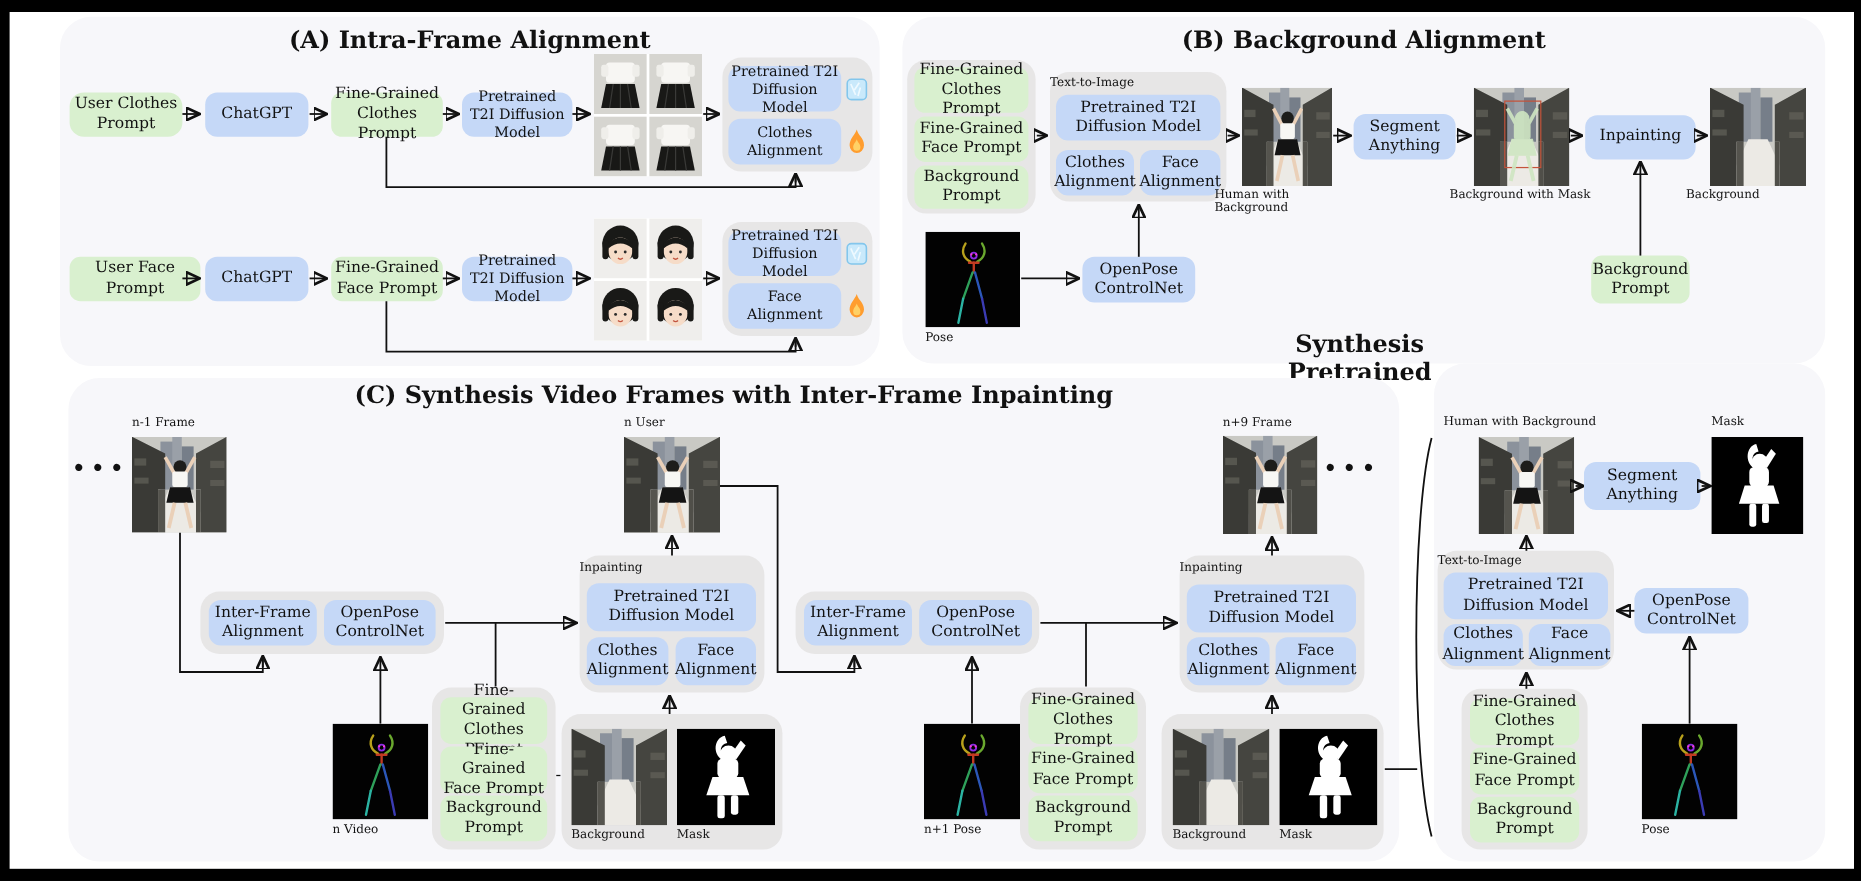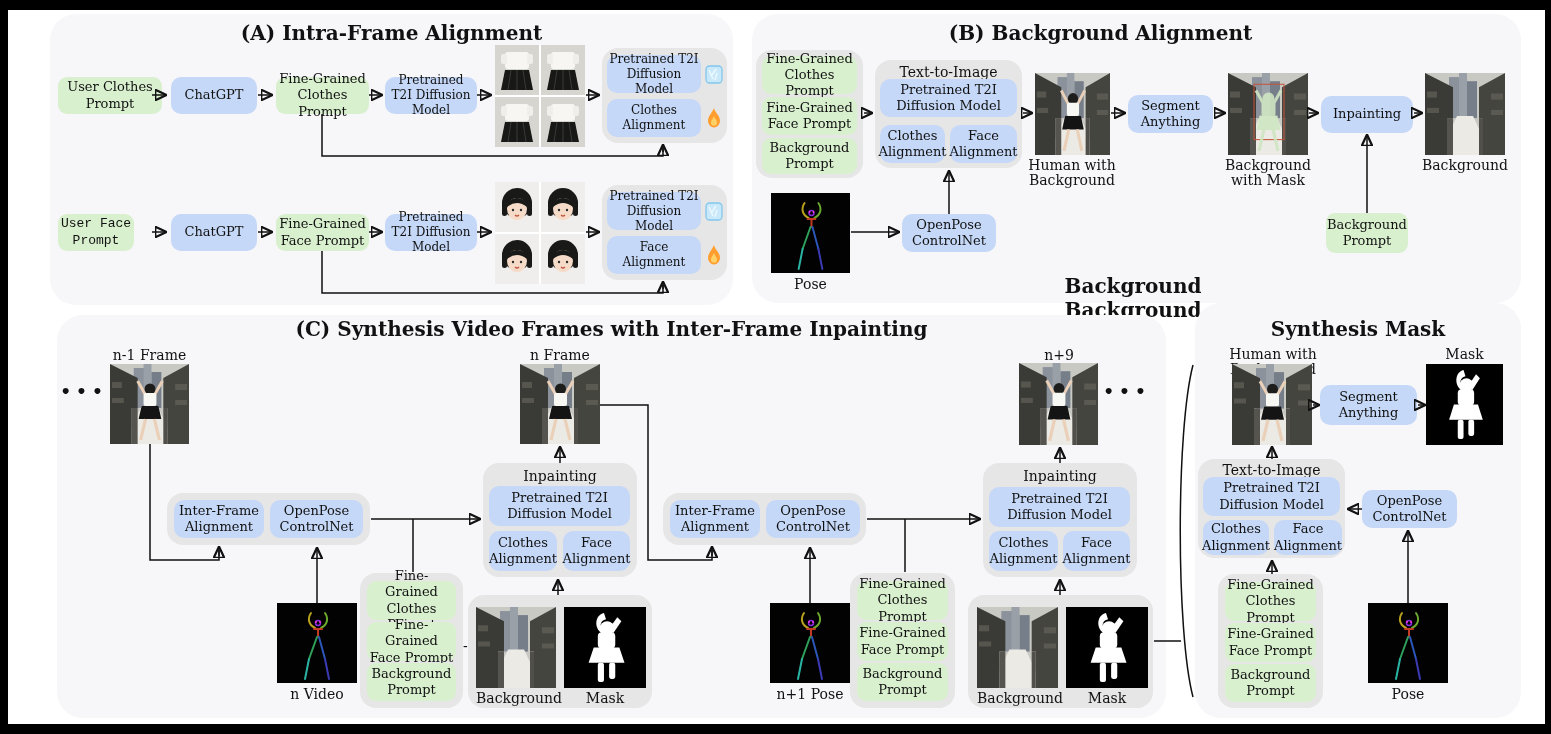--- a/index.html
+++ b/index.html
@@ -8,21 +8,21 @@
   .sheet{position:absolute;left:8px;top:10px;width:1537px;height:714px;background:#ffffff;}
   .panel{position:absolute;background:#f7f7fa;border-radius:26px;}
   .container{position:absolute;background:#e7e6e6;border-radius:16px;}
   .box{position:absolute;display:flex;align-items:center;justify-content:center;text-align:center;
        font-size:13px;line-height:1.25;border-radius:10px;padding:1px 2px;box-sizing:border-box;}
   .green{background:#d9f0cf;border-radius:9px;}
   .blue{background:#c5d8f7;}
   .fs12{font-size:12px;}
   .title{position:absolute;font-weight:bold;font-size:20px;text-align:center;}
   .subtitle{position:absolute;font-weight:bold;font-size:20px;text-align:center;}
-  .lbl{position:absolute;font-size:14px;line-height:1.05;text-align:center;}
+  .lbl{position:absolute;font-size:10px;line-height:1.05;text-align:left;}
   .img{position:absolute;overflow:hidden;}
   .img svg{display:block;width:100%;height:100%;}
   .grid2{position:absolute;display:grid;grid-template-columns:1fr 1fr;grid-template-rows:1fr 1fr;
          gap:2px;background:#fff;}
   .grid2 svg{display:block;width:100%;height:100%;}
   .dots{position:absolute;font-size:17px;letter-spacing:5px;font-weight:bold;text-align:center;}
   .icon{position:absolute;}
   .dash{position:absolute;font-size:14px;}
   .overlay{position:absolute;left:0;top:0;width:1551px;height:734px;pointer-events:none;}
   .overlay line,.overlay polyline,.overlay path{stroke:#111;stroke-width:1.5;fill:none;}
@@ -127,21 +127,21 @@
 </symbol>
 </defs>
 </svg>
 
 <div class="stage">
   <div class="sheet"></div>
 
   <div class="panel" style="left:50px;top:14px;width:683px;height:291px;"></div>
   <div class="title" style="left:50px;top:21px;width:683px;">(A) Intra-Frame Alignment</div>
 
-  <div class="box green" style="left:58px;top:77px;width:104px;height:37px;">User Clothes Prompt</div>
+  <div class="box green" style="left:58px;top:77px;width:94px;height:37px;border-radius:12px;">User Clothes Prompt</div>
   <div class="box blue" style="left:171px;top:77px;width:86px;height:37px;">ChatGPT</div>
   <div class="box green" style="left:276px;top:77px;width:93px;height:37px;">Fine-Grained Clothes Prompt</div>
   <div class="box blue fs12" style="left:385px;top:77px;width:92px;height:37px;">Pretrained T2I Diffusion Model</div>
   <div class="grid2" style="left:495px;top:45px;width:90px;height:102px;">
     <svg viewBox="0 0 44 50">
         <use href="#sym-outfit"></use>
       </svg>
     <svg viewBox="0 0 44 50">
         <use href="#sym-outfit"></use>
       </svg>
@@ -155,21 +155,21 @@
   <div class="container" style="left:602px;top:48px;width:125px;height:95px;"></div>
   <div class="box blue fs12" style="left:607px;top:55px;width:94px;height:38px;">Pretrained T2I Diffusion Model</div>
   <div class="icon" style="left:704px;top:63px;width:20px;height:22px;"><svg viewBox="0 0 20 22" width="20" height="22">
         <use href="#sym-ice"></use>
       </svg></div>
   <div class="box blue fs12" style="left:607px;top:99px;width:94px;height:38px;">Clothes Alignment</div>
   <div class="icon" style="left:706px;top:107px;width:16px;height:22px;"><svg viewBox="0 0 16 22" width="16" height="22">
         <use href="#sym-flame"></use>
       </svg></div>
 
-  <div class="box green" style="left:58px;top:214px;width:76px;height:37px;font-family:Liberation Mono, monospace;">User Face Prompt</div>
+  <div class="box green" style="left:58px;top:214px;width:109px;height:37px;">User Face Prompt</div>
   <div class="box blue" style="left:171px;top:214px;width:86px;height:37px;">ChatGPT</div>
   <div class="box green" style="left:276px;top:214px;width:93px;height:37px;">Fine-Grained Face Prompt</div>
   <div class="box blue fs12" style="left:385px;top:214px;width:92px;height:37px;">Pretrained T2I Diffusion Model</div>
   <div class="grid2" style="left:495px;top:182px;width:90px;height:102px;">
     <svg viewBox="0 0 44 50">
         <use href="#sym-face"></use>
       </svg>
     <svg viewBox="0 0 44 50">
         <use href="#sym-face"></use>
       </svg>
@@ -184,21 +184,21 @@
   <div class="box blue fs12" style="left:607px;top:192px;width:94px;height:38px;">Pretrained T2I Diffusion Model</div>
   <div class="icon" style="left:704px;top:200px;width:20px;height:22px;"><svg viewBox="0 0 20 22" width="20" height="22">
         <use href="#sym-ice"></use>
       </svg></div>
   <div class="box blue fs12" style="left:607px;top:236px;width:94px;height:38px;">Face Alignment</div>
   <div class="icon" style="left:706px;top:244px;width:16px;height:22px;"><svg viewBox="0 0 16 22" width="16" height="22">
         <use href="#sym-flame"></use>
       </svg></div>
 
   <div class="panel" style="left:752px;top:14px;width:769px;height:289px;"></div>
-  <div class="title" style="left:716px;top:21px;width:769px;">(B) Background Alignment</div>
+  <div class="title" style="left:752px;top:21px;width:769px;">(B) Background Alignment</div>
 
   <div class="container" style="left:756px;top:50px;width:107px;height:128px;"></div>
   <div class="box green" style="left:762px;top:56px;width:95px;height:38px;">Fine-Grained Clothes Prompt</div>
   <div class="box green" style="left:762px;top:97px;width:95px;height:38px;">Fine-Grained Face Prompt</div>
   <div class="box green" style="left:762px;top:138px;width:95px;height:36px;">Background Prompt</div>
 
   <div class="container" style="left:875px;top:60px;width:147px;height:108px;"></div>
   <div class="lbl" style="left:875px;top:65px;width:147px;">Text-to-Image</div>
   <div class="box blue" style="left:880px;top:79px;width:137px;height:38px;">Pretrained T2I Diffusion Model</div>
   <div class="box blue" style="left:880px;top:125px;width:65px;height:38px;">Clothes Alignment</div>
@@ -235,21 +235,21 @@
 
   <div class="img" style="left:771px;top:193px;width:79px;height:80px;">
     <svg viewBox="0 0 80 80" preserveAspectRatio="none">
         <use href="#sym-pose"></use>
       </svg>
   </div>
   <div class="lbl" style="left:771px;top:277px;width:79px;">Pose</div>
 
   <div class="box blue" style="left:902px;top:214px;width:94px;height:38px;">OpenPose ControlNet</div>
 
-  <div class="subtitle" style="left:1033px;top:274px;width:200px;">Background Background</div>
+  <div class="subtitle" style="left:1033px;top:274px;width:200px;">Synthesis Pretrained</div>
 
   <div class="panel" style="left:57px;top:315px;width:1109px;height:403px;"></div>
   <div class="title" style="left:57px;top:317px;width:1109px;">(C) Synthesis Video Frames with Inter-Frame Inpainting</div>
 
   <div class="dots" style="left:60px;top:381px;width:48px;">•••</div>
   <div class="lbl" style="left:110px;top:348px;width:79px;">n-1 Frame</div>
   <div class="img" style="left:110px;top:364px;width:79px;height:80px;">
     <svg viewBox="0 0 80 80" preserveAspectRatio="none">
         <use href="#sym-street"></use>
         <use href="#sym-girl"></use>
@@ -286,21 +286,21 @@
   </div>
   <div class="lbl" style="left:476px;top:691px;width:80px;">Background</div>
   <div class="lbl" style="left:564px;top:691px;width:82px;">Mask</div>
 
   <div class="container" style="left:483px;top:463px;width:154px;height:114px;"></div>
   <div class="lbl" style="left:483px;top:469px;width:154px;">Inpainting</div>
   <div class="box blue" style="left:489px;top:486px;width:141px;height:40px;">Pretrained T2I Diffusion Model</div>
   <div class="box blue" style="left:489px;top:531px;width:68px;height:40px;">Clothes Alignment</div>
   <div class="box blue" style="left:563px;top:531px;width:67px;height:40px;">Face Alignment</div>
 
-  <div class="lbl" style="left:520px;top:348px;width:80px;">n Frame</div>
+  <div class="lbl" style="left:520px;top:348px;width:80px;">n User</div>
   <div class="img" style="left:520px;top:364px;width:80px;height:80px;">
     <svg viewBox="0 0 80 80" preserveAspectRatio="none">
         <use href="#sym-street"></use>
         <use href="#sym-girl"></use>
       </svg>
   </div>
 
   <div class="container" style="left:663px;top:493px;width:203px;height:52px;"></div>
   <div class="box blue" style="left:670px;top:500px;width:90px;height:38px;">Inter-Frame Alignment</div>
   <div class="box blue" style="left:766px;top:500px;width:94px;height:38px;">OpenPose ControlNet</div>
@@ -340,21 +340,20 @@
   <div class="lbl" style="left:1019px;top:348px;width:80px;">n+9 Frame</div>
   <div class="img" style="left:1019px;top:363px;width:79px;height:82px;">
     <svg viewBox="0 0 80 80" preserveAspectRatio="none">
         <use href="#sym-street"></use>
         <use href="#sym-girl"></use>
       </svg>
   </div>
   <div class="dots" style="left:1102px;top:381px;width:50px;">•••</div>
 
   <div class="panel" style="left:1195px;top:303px;width:326px;height:415px;"></div>
-  <div class="title" style="left:1195px;top:317px;width:326px;">Synthesis Mask</div>
 
   <div class="lbl" style="left:1203px;top:347px;width:140px;">Human with Background</div>
   <div class="img" style="left:1232px;top:364px;width:80px;height:81px;">
     <svg viewBox="0 0 80 80" preserveAspectRatio="none">
         <use href="#sym-street"></use>
         <use href="#sym-girl"></use>
       </svg>
   </div>
   <div class="box blue" style="left:1320px;top:385px;width:97px;height:40px;">Segment Anything</div>
   <div class="lbl" style="left:1426px;top:347px;width:77px;">Mask</div>

